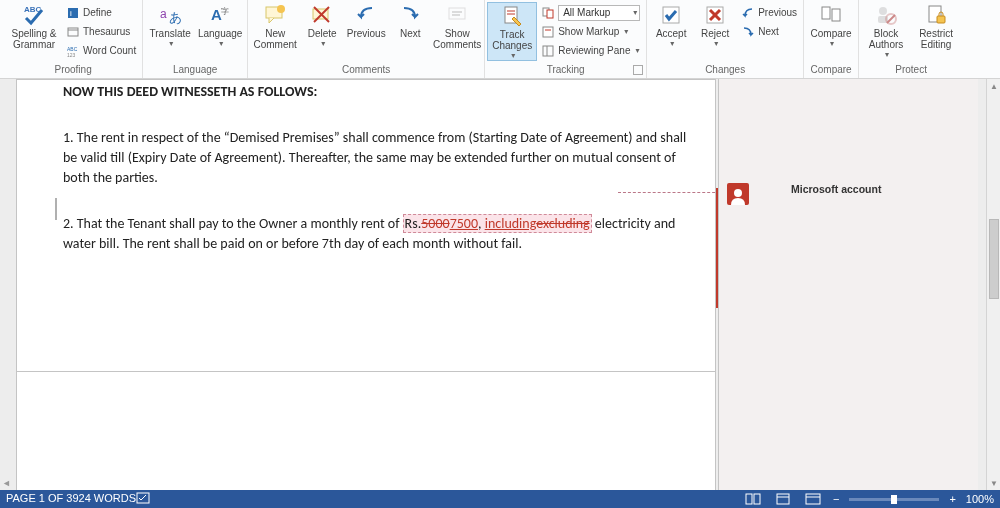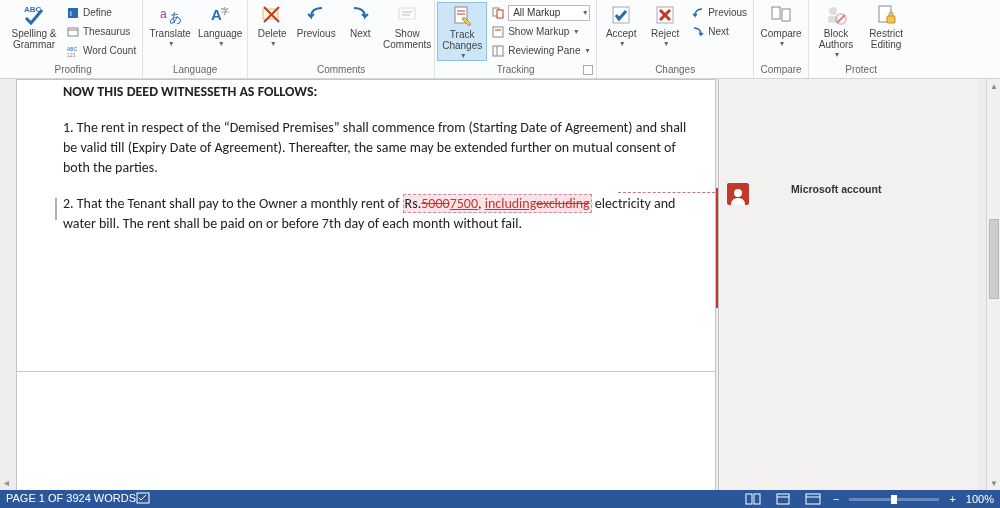--- a/index.html
+++ b/index.html
@@ -126,21 +126,21 @@
     left: 46px; right: 20px; top: 4px;
     font-family: Calibri, sans-serif;
     font-size: 14px;
     color: #222;
     line-height: 20px;
   }
   .heading-cut {
     font-weight: 600;
     color: #222;
   }
-  .para { margin-top: 16px; }
+  .para { margin-top: 26px; }
   .tracked {
     background: #fbe4e9;
     border: 1px dashed #d08a99;
     padding: 0 1px;
   }
   .strike { text-decoration: line-through; color: #c0392b;}
   .ins-underline { color: #c0392b; text-decoration: underline; }
   .change-bar {
     position: absolute;
     left: 38px;
@@ -279,20 +279,31 @@
         </div>
         <div class="rb-label">Language</div>
         <span class="chev">▾</span>
       </div>
     </div>
     <div class="group-label">Language</div>
   </div>
 
   <div class="group">
     <div class="group-body">
+      <div class="rb-large">
+        <div class="rb-icon">
+          <svg width="22" height="22">
+              <rect x="2" y="3" width="16" height="11" fill="#fff6d6" stroke="#d8c66b"></rect>
+              <path d="M5 14 L5 19 L10 14" fill="#fff6d6" stroke="#d8c66b"></path>
+              <circle cx="17" cy="5" r="4" fill="#f5c451"></circle>
+            </svg>
+        </div>
+        <div class="rb-label" style="white-space:pre-line;">New
+Comment</div>
+      </div>
       <div class="rb-large narrow">
         <div class="rb-icon">
           <svg width="22" height="22">
               <rect x="2" y="5" width="15" height="10" fill="#fff6d6" stroke="#d8c66b"></rect>
               <line x1="3" y1="3" x2="18" y2="18" stroke="#c0392b" stroke-width="2"></line>
               <line x1="18" y1="3" x2="3" y2="18" stroke="#c0392b" stroke-width="2"></line>
             </svg>
         </div>
         <div class="rb-label">Delete</div>
         <span class="chev">▾</span>

